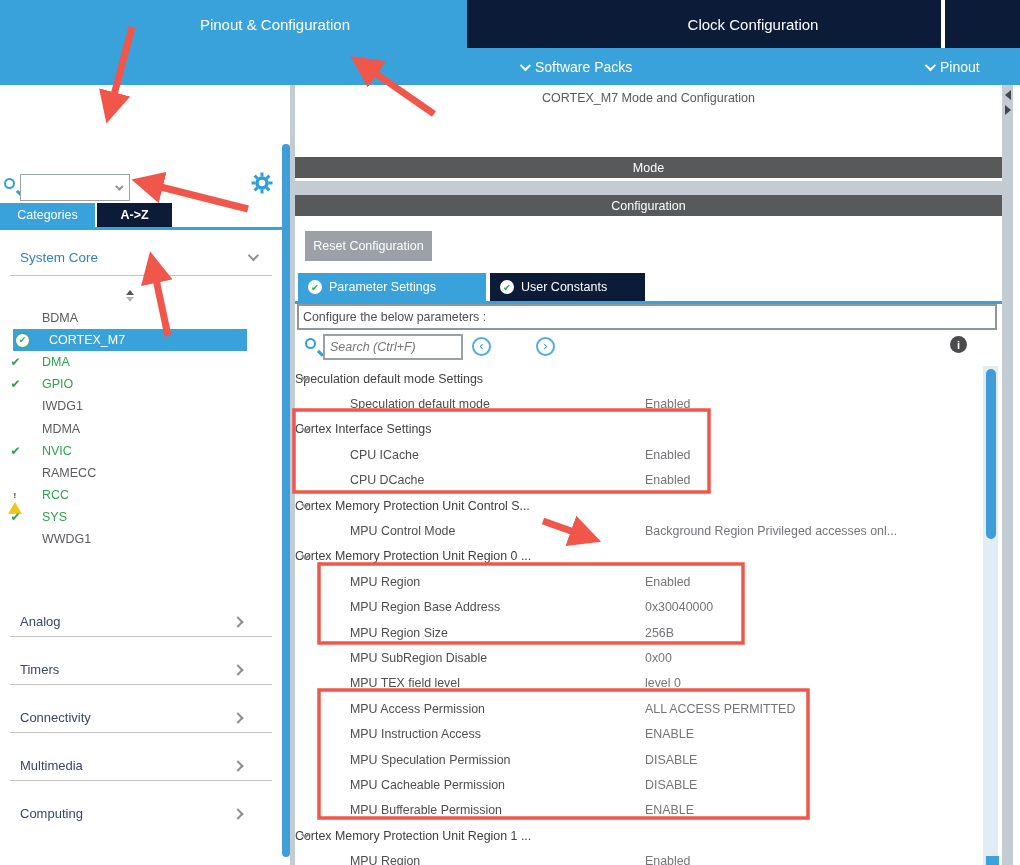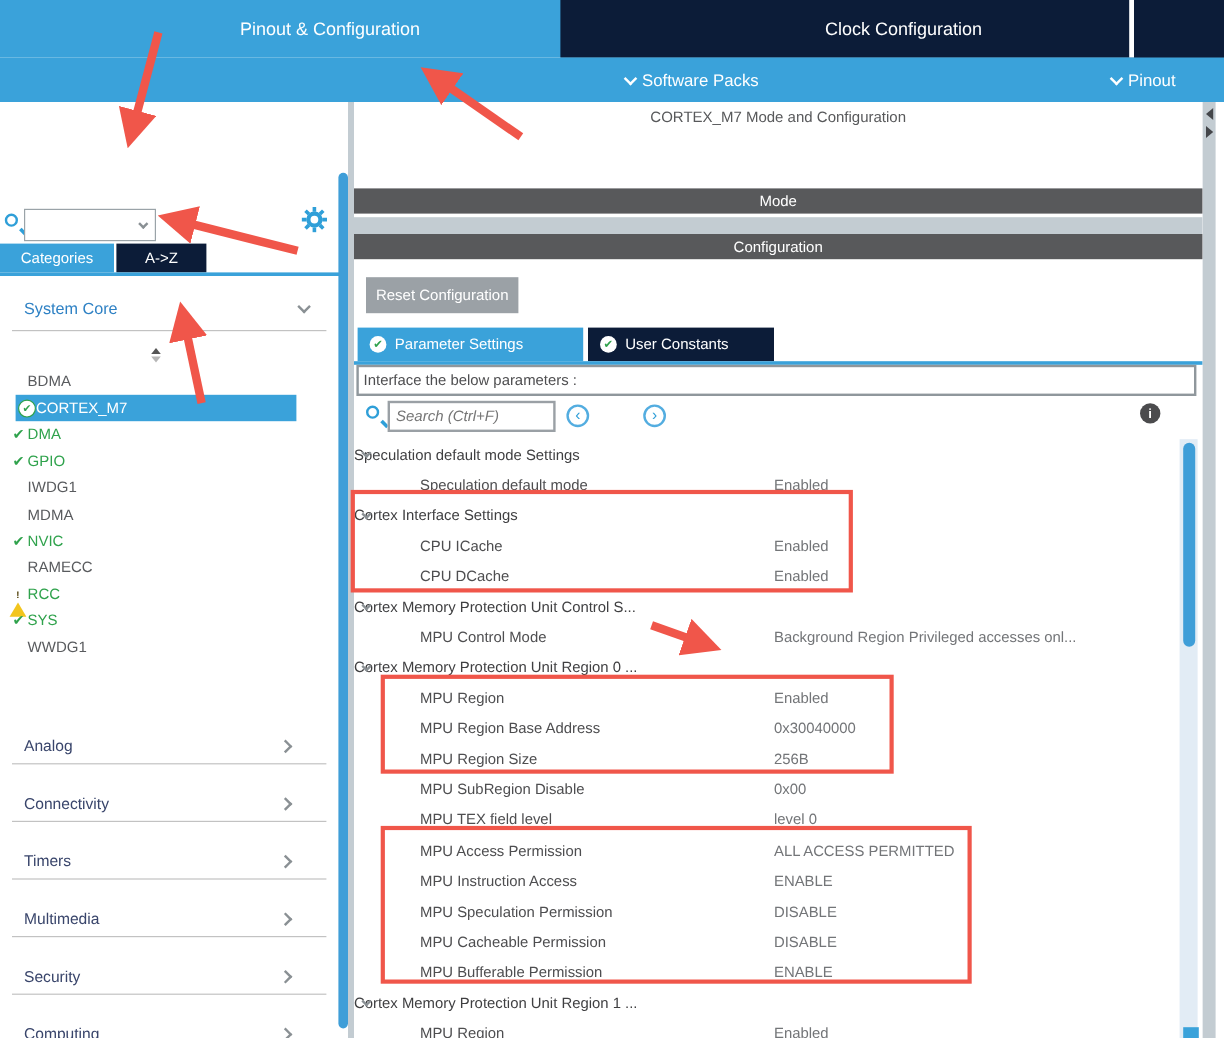--- a/index.html
+++ b/index.html
@@ -36,21 +36,21 @@
   .sbtab1{left:0;top:33px;width:95px;background:var(--accent);}
   .sbtab2{left:97px;top:33px;width:75px;background:var(--navy);}
   .sbtabline{left:0;top:57px;width:284px;height:3px;background:var(--accent);}
   .score{left:20px;top:80px;font-size:13.5px;color:#2e81c4;}
   .hrule{height:1px;background:#c2c2c2;}
   .sortic{left:126px;top:122px;display:flex;flex-direction:column;gap:2px;align-items:center;}
   .tri-up{width:0;height:0;border-left:4px solid transparent;border-right:4px solid transparent;border-bottom:5px solid #555;}
   .tri-dn{width:0;height:0;border-left:4px solid transparent;border-right:4px solid transparent;border-top:5px solid #b5b5b5;}
   .periphs{left:0;top:137px;width:282px;}
   .prow-item{height:22.1px;display:flex;align-items:center;padding-left:8px;font-size:12.5px;color:#595b5e;position:relative;}
-  .prow-item .txt{margin-left:0;}
+  .prow-item .txt{margin-left:19px;}
   .st-active{color:var(--green);}
   .sel{background:var(--accent);color:#fff;margin-left:13px;width:234px;padding-left:2px;}
   .ck{color:var(--green);font-size:12px;font-weight:bold;width:15px;text-align:center;}
   .ckcircle{width:15px;height:15px;border-radius:50%;background:#fff;border:1.7px solid var(--green);color:var(--green);font-size:9px;font-weight:bold;display:flex;align-items:center;justify-content:center;}
   .warnic{position:relative;width:15px;height:13px;}
   .warnic .t{width:0;height:0;border-left:7px solid transparent;border-right:7px solid transparent;border-bottom:12px solid var(--warn);}
   .warnic .e{position:absolute;left:5.5px;top:3px;font-size:8px;font-weight:bold;color:#4a3a00;}
   .noic{width:15px;}
   .catrow{position:relative;height:48px;}
   .catrow .lbl{position:absolute;left:20px;top:4px;font-size:13px;color:#39456b;}
@@ -127,21 +127,21 @@
     <svg width="22" height="22" viewBox="0 0 22 22">
         <g stroke="#2f9fd8" stroke-width="3" fill="none">
       <circle cx="11" cy="11" r="5" stroke-width="3.5"></circle>
       <path d="M11 0.5v4M11 17.5v4M0.5 11h4M17.5 11h4M3.6 3.6l2.8 2.8M15.6 15.6l2.8 2.8M18.4 3.6l-2.8 2.8M6.4 15.6l-2.8 2.8"></path>
     </g>
       </svg>
   </div>
   <div class="abs sbtab sbtab1" style="top:118px;">
       <span>Categories</span>
     </div>
-  <div class="abs sbtab sbtab2" style="top:118px;">
+  <div class="abs sbtab sbtab2" style="top:118px;font-weight:bold;">
       <span>A-&gt;Z</span>
     </div>
   <div class="abs sbtabline" style="top:142px;"></div>
 
   <div class="abs score" style="top:165px;">System Core</div>
   <span class="abs chev chev-gray" style="left:248px;top:168px;"></span>
   <div class="abs hrule" style="left:10px;top:190px;width:262px;"></div>
   <div class="abs sortic" style="top:205px;">
     <span class="tri-up"></span>
       <span class="tri-dn"></span>
@@ -194,36 +194,31 @@
       </div>
     </div>
 
   <div class="abs" id="cat-list" style="left:0;top:525px;width:282px;">
       <div class="catrow">
         <span class="lbl">Analog</span>
         <span class="cv chev chev-gray chev-right"></span>
         <span class="rl"></span>
       </div>
       <div class="catrow">
+        <span class="lbl">Timers</span>
+        <span class="cv chev chev-gray chev-right"></span>
+        <span class="rl"></span>
+      </div>
+      <div class="catrow">
         <span class="lbl">Connectivity</span>
         <span class="cv chev chev-gray chev-right"></span>
         <span class="rl"></span>
       </div>
       <div class="catrow">
-        <span class="lbl">Timers</span>
-        <span class="cv chev chev-gray chev-right"></span>
-        <span class="rl"></span>
-      </div>
-      <div class="catrow">
         <span class="lbl">Multimedia</span>
-        <span class="cv chev chev-gray chev-right"></span>
-        <span class="rl"></span>
-      </div>
-      <div class="catrow">
-        <span class="lbl">Security</span>
         <span class="cv chev chev-gray chev-right"></span>
         <span class="rl"></span>
       </div>
       <div class="catrow">
         <span class="lbl">Computing</span>
         <span class="cv chev chev-gray chev-right"></span>
       </div>
     </div>
 
   <div class="abs sb-scrolltrack"></div>
@@ -252,21 +247,21 @@
     <span class="tabck">✔</span>
     <span>Parameter Settings</span>
   </div>
   <div class="abs ptab ptab2">
     <span class="tabck">✔</span>
     <span>User Constants</span>
   </div>
   <div class="abs ptabline"></div>
 
   <div class="abs confbox">
-      <span>Interface the below parameters :</span>
+      <span>Configure the below parameters :</span>
     </div>
 
   <span class="abs mag mag2"></span>
   <input class="abs srchinput" placeholder="Search (Ctrl+F)" style="">
   <div class="abs navcirc nc1">‹</div>
   <div class="abs navcirc nc2">›</div>
   <div class="abs infoic">i</div>
 
   <div class="abs params" id="param-list">
       <div class="prow">

